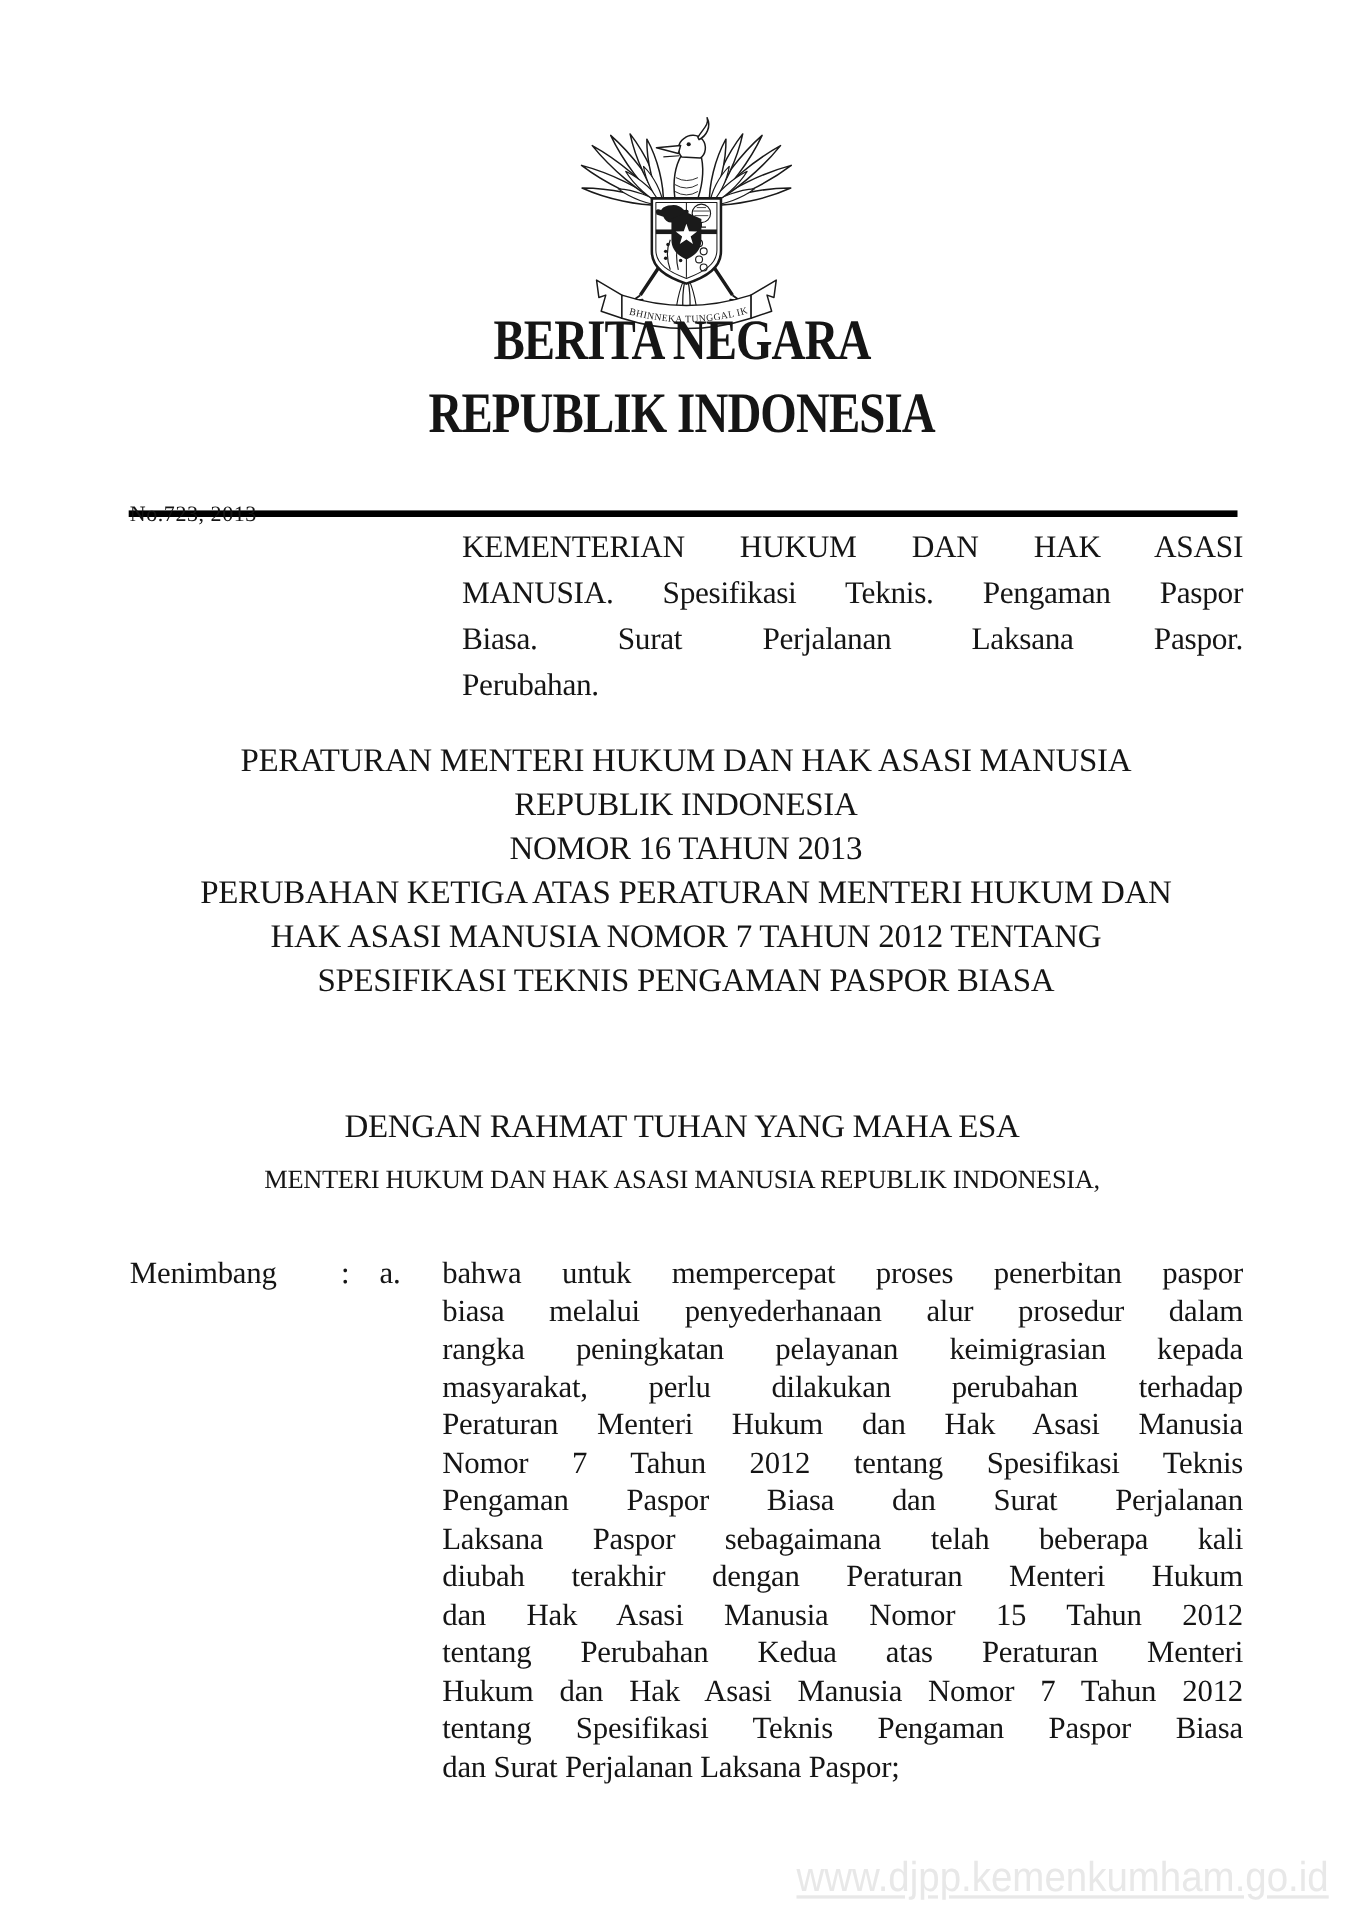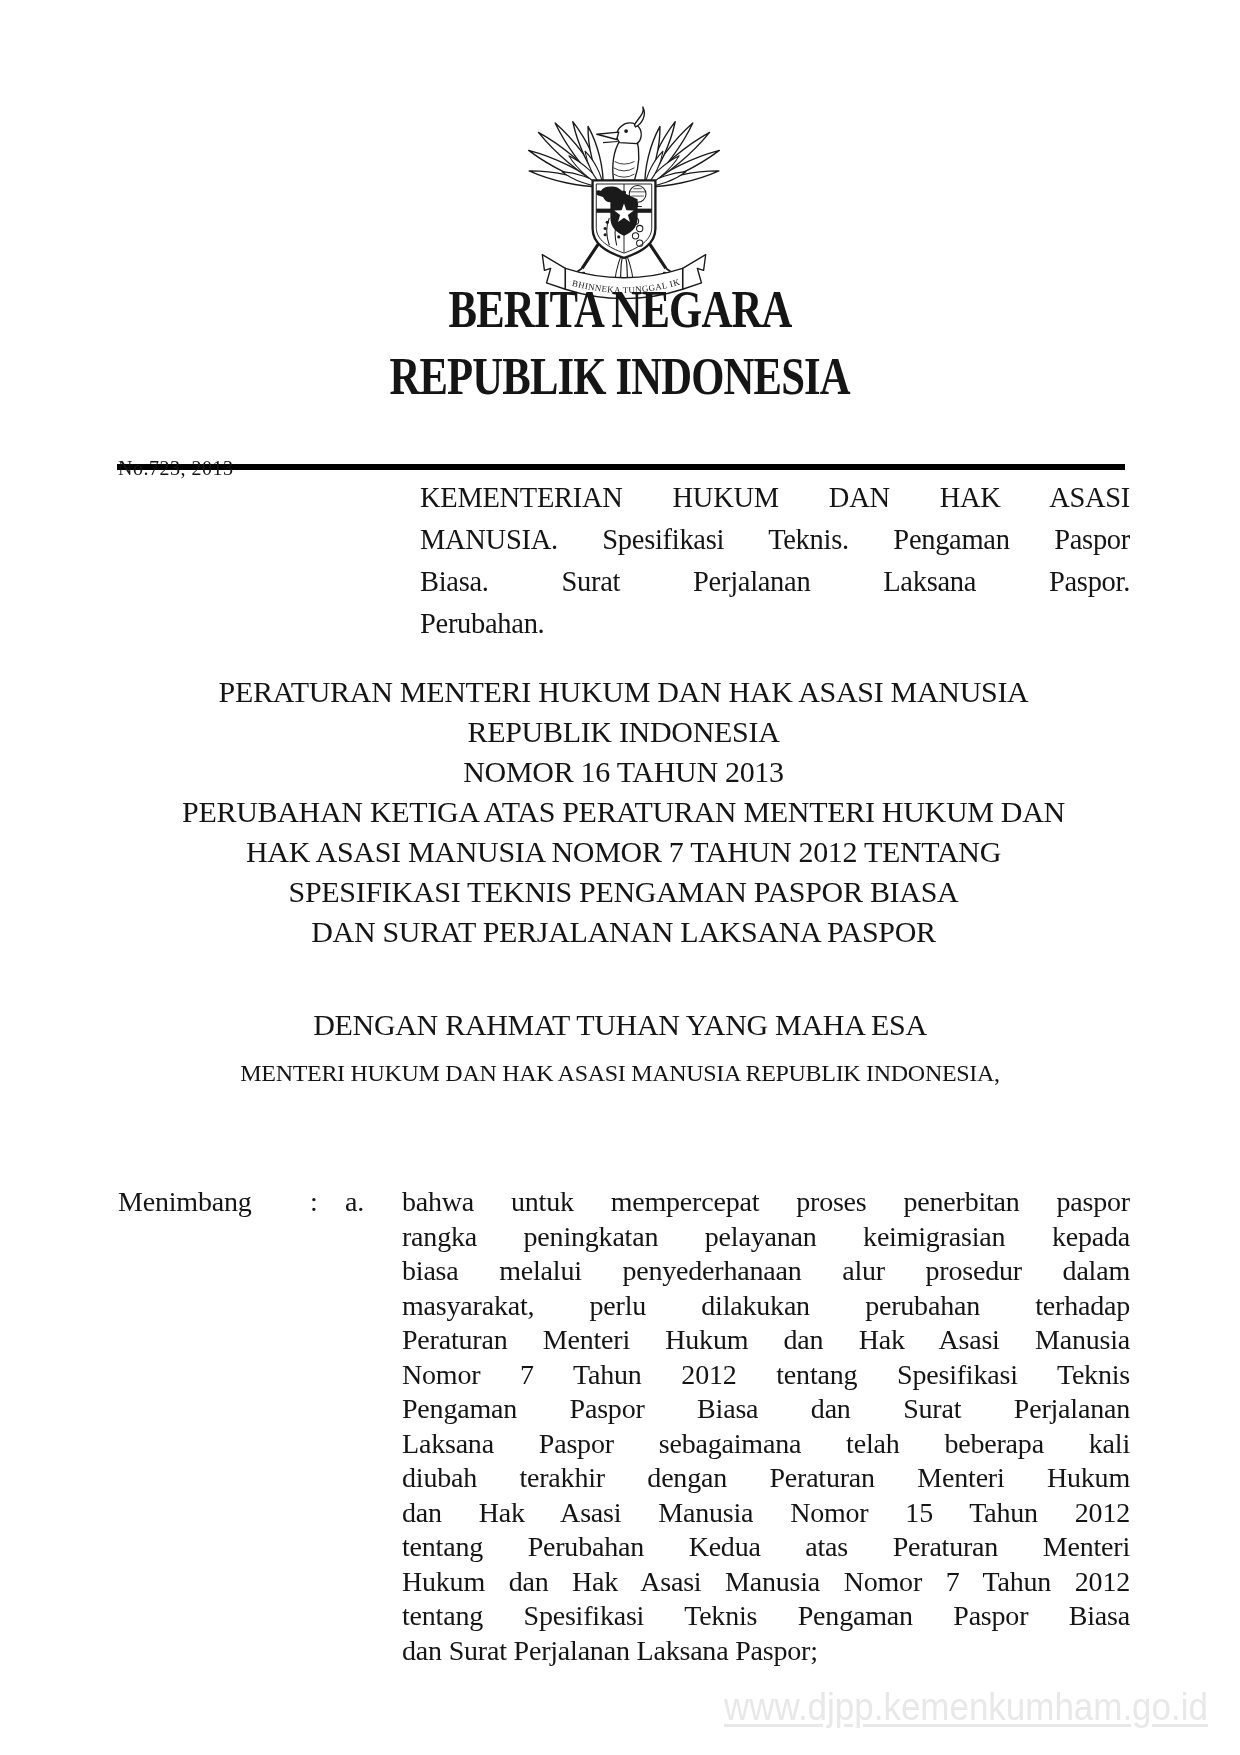--- a/index.html
+++ b/index.html
@@ -48,21 +48,20 @@
   .authority {
     position:absolute; top:1060px; left:0; width:100%;
     text-align:center; font-size:24px; letter-spacing:-0.3px;
   }
 
   
   .consider {
     position:absolute; top:1141px; left:118px; width:1012px;
     font-size:28px; line-height:34.5px; display:flex; align-items:flex-start;
     letter-spacing:-0.2px;
-    margin-top:44px;
   }
   .consider .label { width:192px; flex:0 0 192px; }
   .consider .colon { width:35px;  flex:0 0 35px; }
   .consider .letter{ width:57px;  flex:0 0 57px; }
   .consider .para  { width:728px; flex:0 0 728px; }
   .para > div { text-align:justify; text-align-last:justify; }
   .para > div:last-child { text-align-last:left; }
 
   
   .watermark {
@@ -180,34 +179,33 @@
       <div>Perubahan.</div>
     </div>
 
   <div class="headings">
       <div>PERATURAN MENTERI HUKUM DAN HAK ASASI MANUSIA</div>
       <div>REPUBLIK INDONESIA</div>
       <div>NOMOR 16 TAHUN 2013</div>
       <div>PERUBAHAN KETIGA ATAS PERATURAN MENTERI HUKUM DAN</div>
       <div>HAK ASASI MANUSIA NOMOR 7 TAHUN 2012 TENTANG</div>
       <div>SPESIFIKASI TEKNIS PENGAMAN PASPOR BIASA</div>
-      <div>DAN SURAT PERJALANAN LAKSANA PASPOR</div>
     </div>
 
   <div class="invocation">DENGAN RAHMAT TUHAN YANG MAHA ESA</div>
   <div class="authority">MENTERI HUKUM DAN HAK ASASI MANUSIA REPUBLIK INDONESIA,</div>
 
   <div class="consider">
     <div class="label">Menimbang</div>
     <div class="colon">:</div>
     <div class="letter">a.</div>
     <div class="para">
         <div>bahwa untuk mempercepat proses penerbitan paspor</div>
+        <div>biasa melalui penyederhanaan alur prosedur dalam</div>
         <div>rangka peningkatan pelayanan keimigrasian kepada</div>
-        <div>biasa melalui penyederhanaan alur prosedur dalam</div>
         <div>masyarakat, perlu dilakukan perubahan terhadap</div>
         <div>Peraturan Menteri Hukum dan Hak Asasi Manusia</div>
         <div>Nomor 7 Tahun 2012 tentang Spesifikasi Teknis</div>
         <div>Pengaman Paspor Biasa dan Surat Perjalanan</div>
         <div>Laksana Paspor sebagaimana telah beberapa kali</div>
         <div>diubah terakhir dengan Peraturan Menteri Hukum</div>
         <div>dan Hak Asasi Manusia Nomor 15 Tahun 2012</div>
         <div>tentang Perubahan Kedua atas Peraturan Menteri</div>
         <div>Hukum dan Hak Asasi Manusia Nomor 7 Tahun 2012</div>
         <div>tentang Spesifikasi Teknis Pengaman Paspor Biasa</div>

